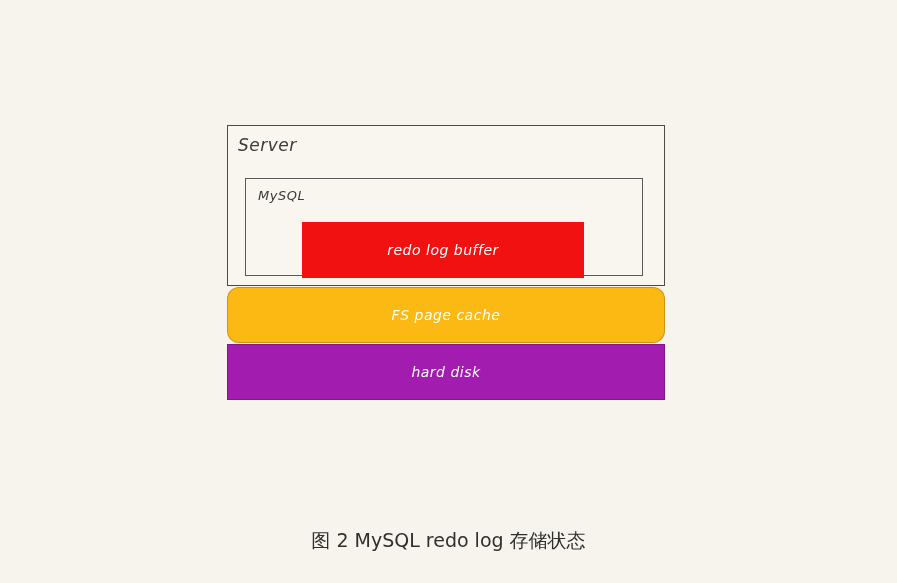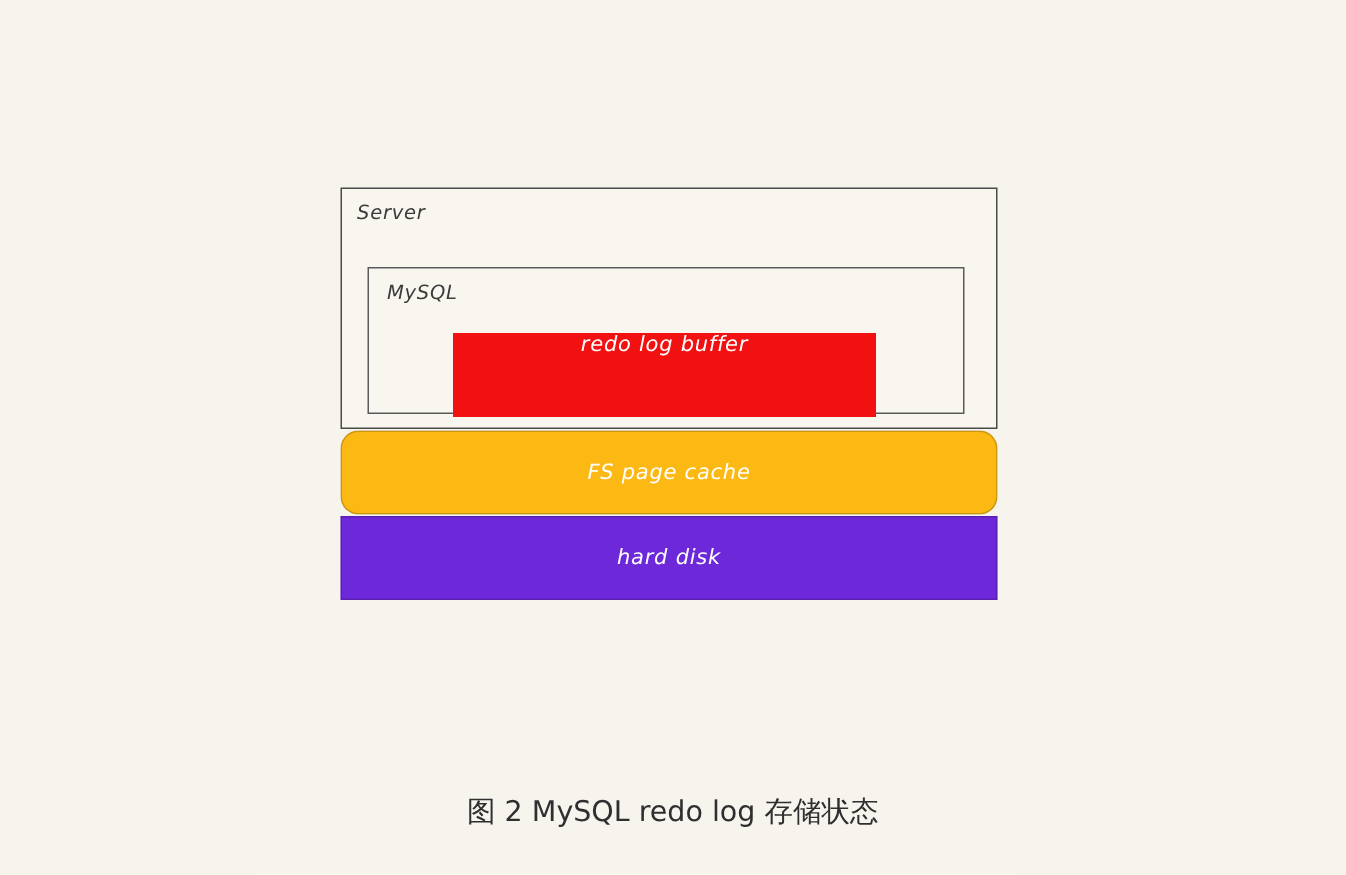--- a/index.html
+++ b/index.html
@@ -23,21 +23,21 @@
     width: 438px;
     height: 161px;
     background: #f9f6f0;
     border: 1px solid #4a4a4a;
     box-sizing: border-box;
   }
   .server-label {
     position: absolute;
     left: 10px;
     top: 9px;
-    font-size: 13px;
+    font-size: 17px;
     font-style: italic;
     color: #3b3b3b;
     letter-spacing: 0.5px;
   }
 
   
   .mysql-box {
     position: absolute;
     left: 17px;
     top: 52px;
@@ -58,21 +58,21 @@
   }
 
   
   .redo-bar {
     position: absolute;
     left: 56px;
     top: 43px;
     width: 282px;
     height: 56px;
     display: flex;
-    align-items: flex-start;
+    align-items: center;
     justify-content: center;
   }
   .redo-bar .bar-text {
     color: #ffffff;
     font-size: 14px;
     font-style: italic;
     letter-spacing: 0.5px;
   }
 
   
@@ -121,19 +121,19 @@
       <div class="redo-bar" style="background-color: rgb(242, 17, 17);">
         <span class="bar-text">redo log buffer</span>
       </div>
     </div>
   </div>
 
   <div class="stack-bar fs-bar" style="background-color: rgb(252, 184, 19);">
     <span class="bar-text">FS page cache</span>
   </div>
 
-  <div class="stack-bar disk-bar" style="background-color: #6d28d9;">
+  <div class="stack-bar disk-bar" style="background-color: #a21caf;">
     <span class="bar-text">hard disk</span>
   </div>
 
   <div class="caption">图 2 MySQL redo log 存储状态</div>
 
 </div>
 
 </body></html>

